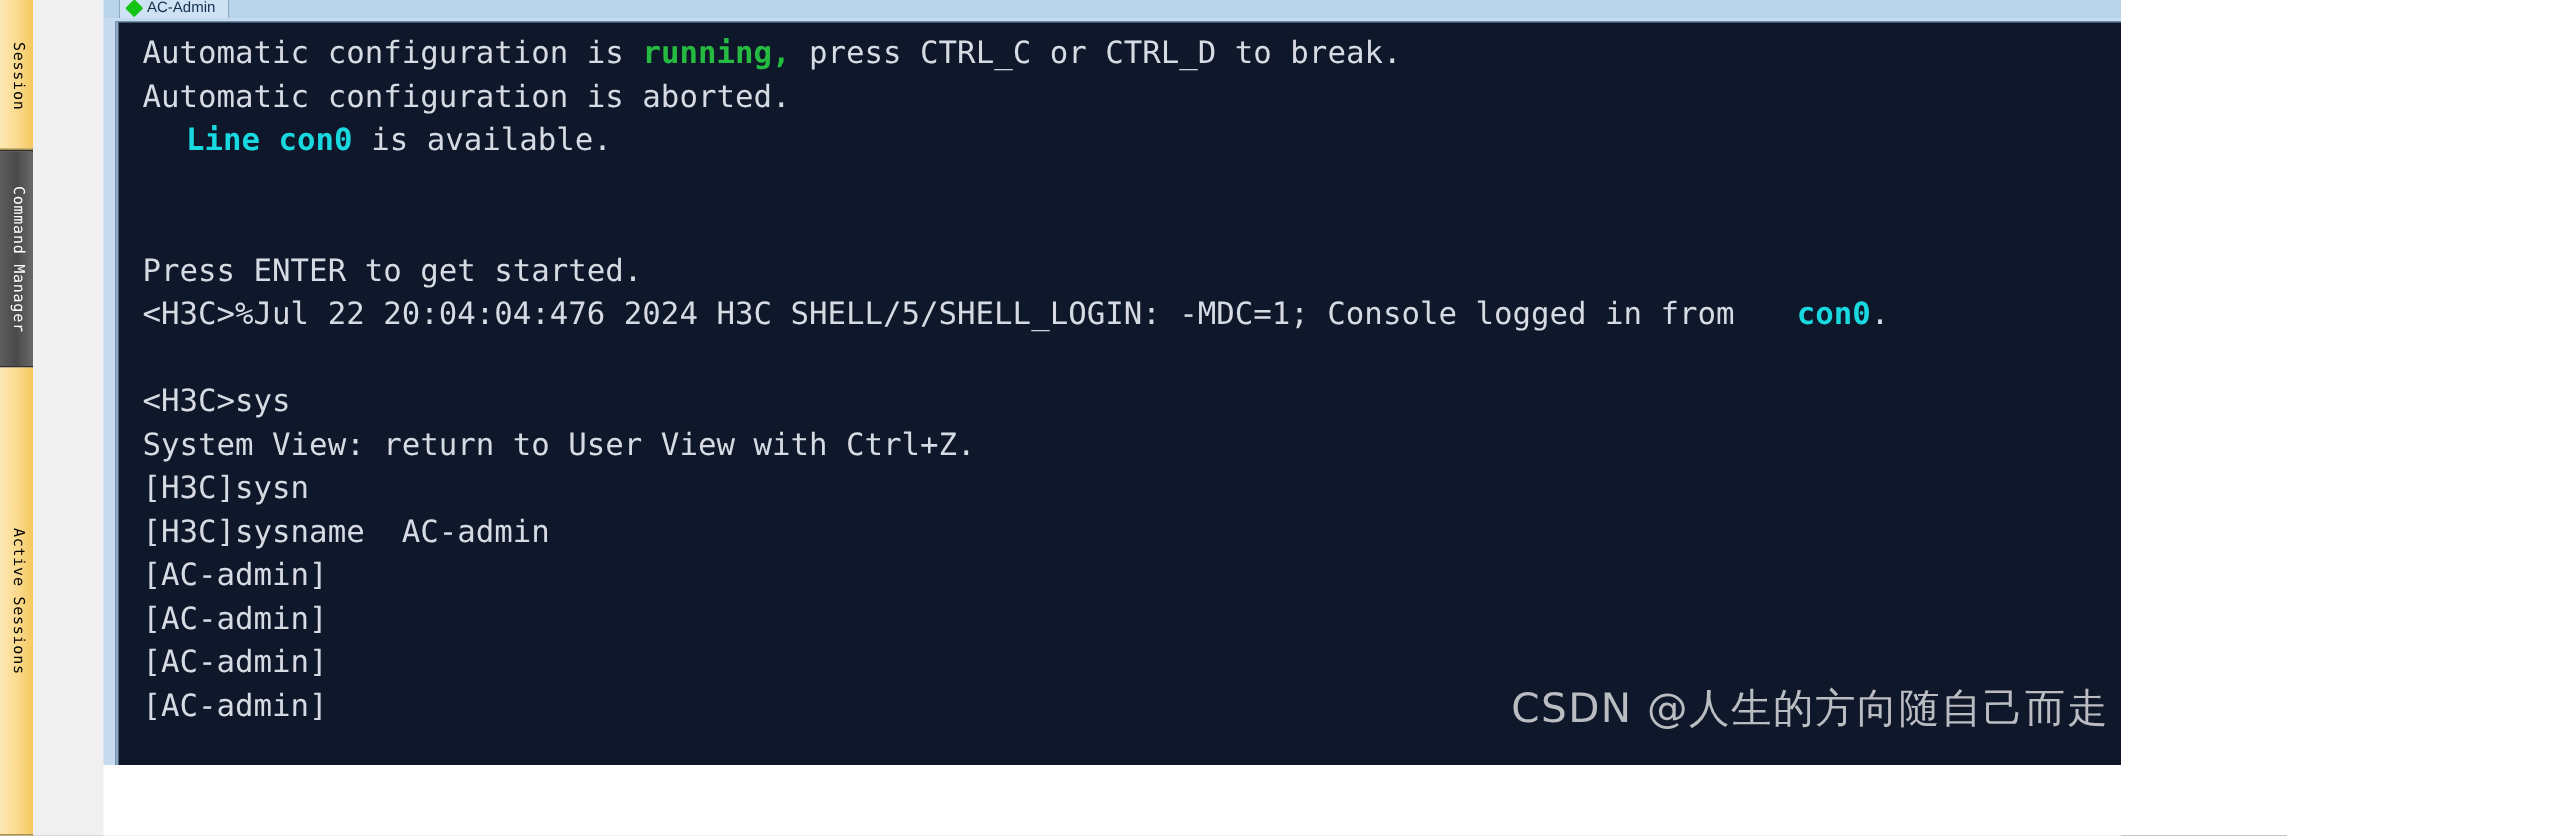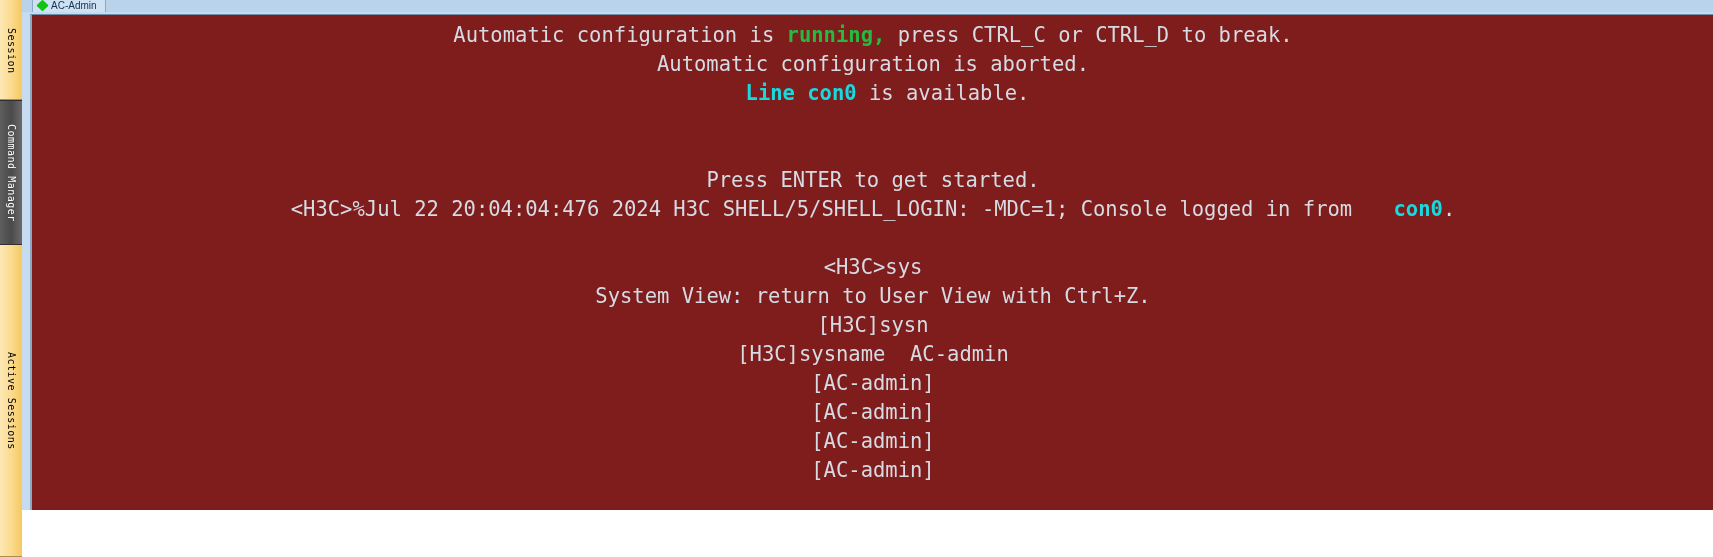--- a/index.html
+++ b/index.html
@@ -9,24 +9,25 @@
   }
   body {
     width: 1713px;
     height: 557px;
     overflow: hidden;
     font-family: "DejaVu Sans Mono", monospace;
   }
 
   #app {
     position: relative;
-    width: 1713px;
+    width: 1414px;
     height: 557px;
     background: #f0f0f0;
     display: flex;
+    gap: 47px;
   }
 
   
   #sidebar {
     width: 22px;
     height: 557px;
     background: #d4d0c8;
     display: flex;
     flex-direction: column;
     flex: 0 0 22px;
@@ -113,27 +114,26 @@
     flex: 1 1 auto;
     display: flex;
     background: #c6dbef;
     padding: 2px 0 0 8px;
     box-sizing: border-box;
     overflow: hidden;
   }
   #terminal {
     position: relative;
     flex: 1 1 auto;
-    background: #7f1d1d;
+    background: #0f172a;
     border-left: 2px solid #8aa9c4;
     border-top: 1px solid #6d8fab;
     overflow: hidden;
-    padding: 6px 0 0 1px;
-    box-sizing: border-box;
-    text-align: center;
+    padding: 6px 0 0 16px;
+    box-sizing: border-box;
   }
   #term-lines {
     font-family: "DejaVu Sans Mono", monospace;
     font-size: 20.5px;
     line-height: 29px;
     color: #d6dbe3;
     white-space: pre;
     letter-spacing: 0px;
   }
   .ln { height: 29px; }
@@ -183,18 +183,19 @@
     <div id="tabstrip">
       <div class="doc-tab">
         <span class="green-diamond"></span>
         <span>AC-Admin</span>
       </div>
     </div>
 
     <div id="terminal-wrap">
       <div id="terminal">
         <div id="term-lines"><div class="ln"><span class="c-white">Automatic configuration is </span><span class="c-green">running</span><span class="c-green">,</span><span class="c-white"> press CTRL_C or CTRL_D to break.</span></div><div class="ln"><span class="c-white">Automatic configuration is aborted.</span></div><div class="ln"><span class="c-cyan">Line con0</span><span class="c-white"> is available.</span></div><div class="ln">&nbsp;</div><div class="ln">&nbsp;</div><div class="ln"><span class="c-white">Press ENTER to get started.</span></div><div class="ln"><span class="c-white">&lt;H3C&gt;%Jul 22 20:04:04:476 2024 H3C SHELL/5/SHELL_LOGIN: -MDC=1; Console logged in from </span><span class="c-cyan">con0</span><span class="c-white">.</span></div><div class="ln">&nbsp;</div><div class="ln"><span class="c-white">&lt;H3C&gt;sys</span></div><div class="ln"><span class="c-white">System View: return to User View with Ctrl+Z.</span></div><div class="ln"><span class="c-white">[H3C]sysn</span></div><div class="ln"><span class="c-white">[H3C]sysname  AC-admin</span></div><div class="ln"><span class="c-white">[AC-admin]</span></div><div class="ln"><span class="c-white">[AC-admin]</span></div><div class="ln"><span class="c-white">[AC-admin]</span></div><div class="ln"><span class="c-white">[AC-admin]</span></div></div>
+        <div id="watermark">CSDN @人生的方向随自己而走</div>
       </div>
     </div>
 
     <div id="bottomstrip"></div>
   </div>
 </div>
 
 </body></html>

